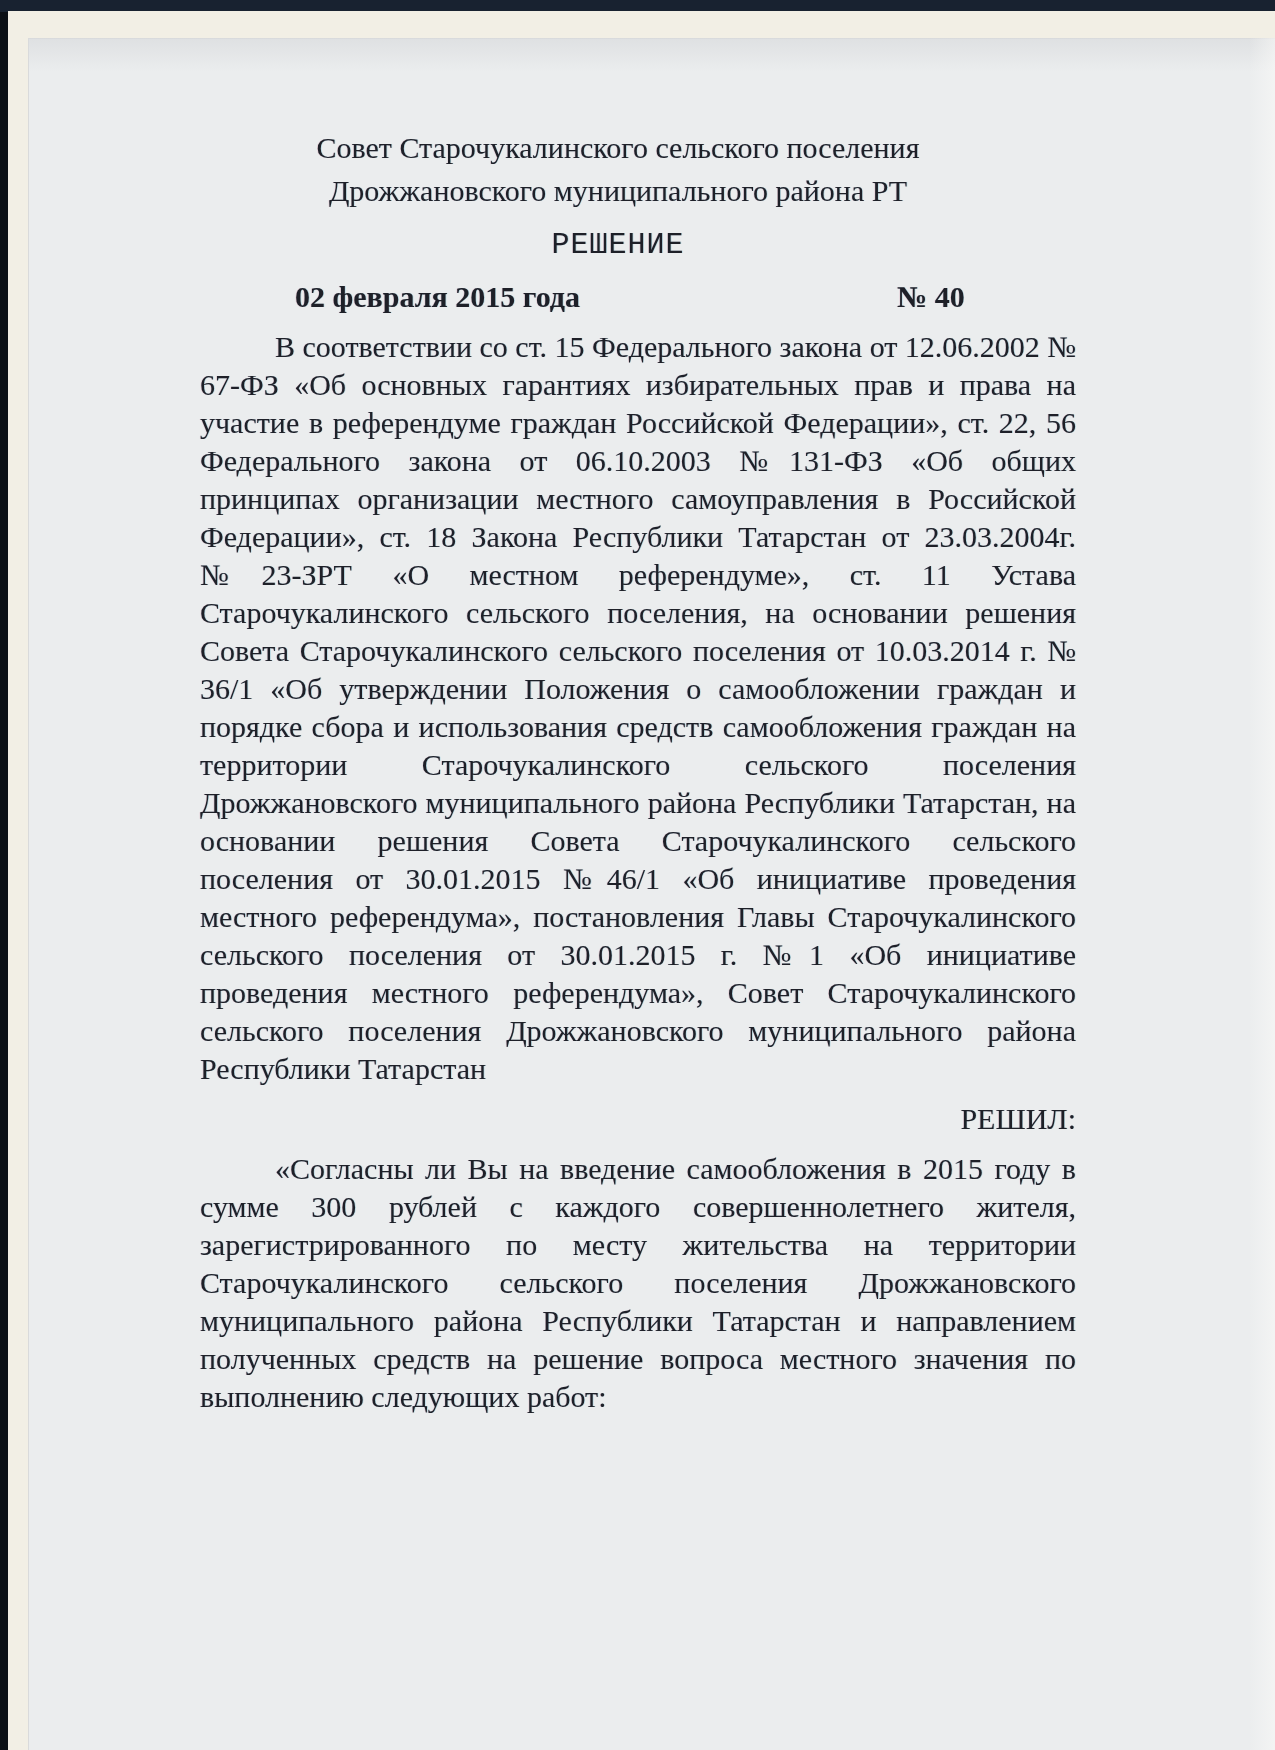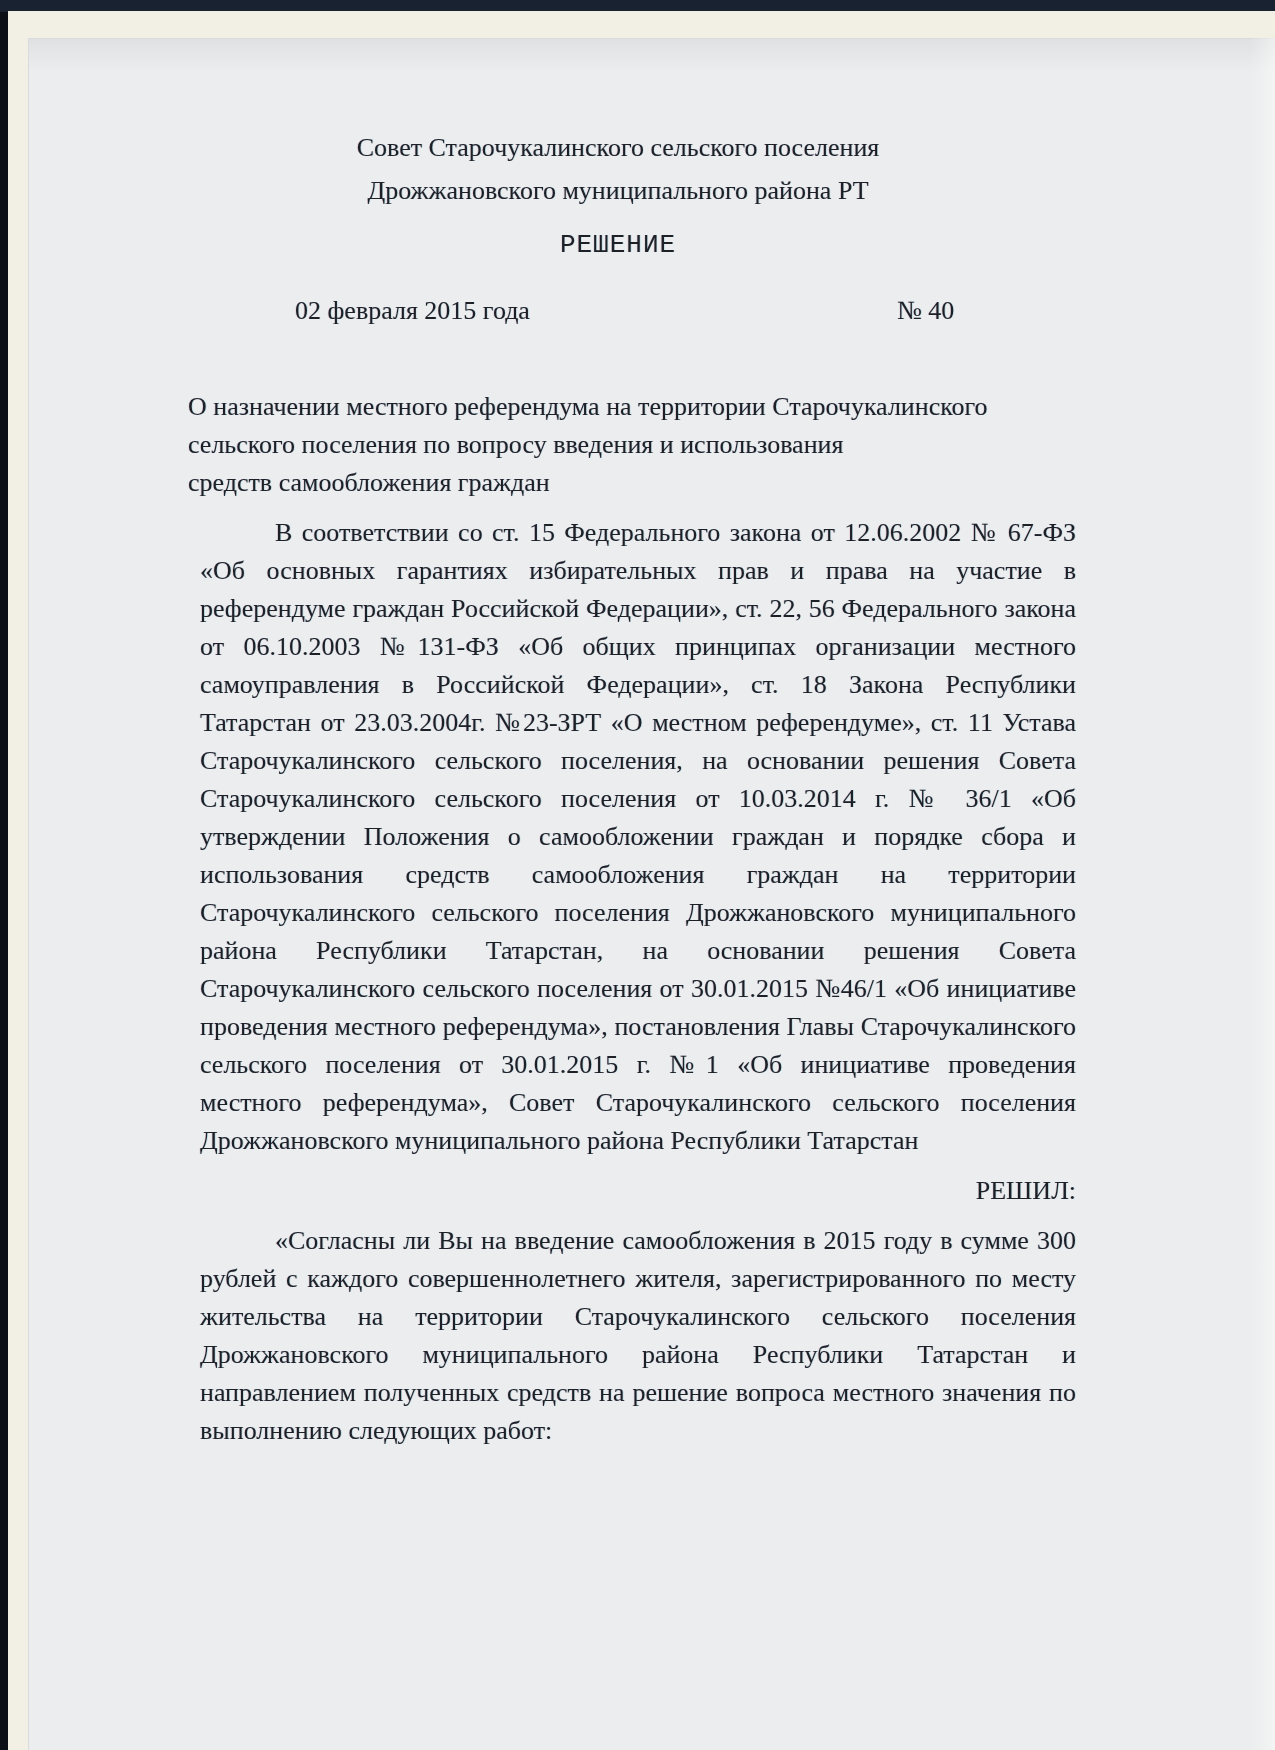--- a/index.html
+++ b/index.html
@@ -52,42 +52,43 @@
     top: 0; right: 0; bottom: 0;
     width: 26px;
     background: linear-gradient(to right, rgba(255,255,255,0), rgba(250,250,248,.55));
   }
   .content {
     position: absolute;
     left: 160px;  
     top: 88px;
     width: 900px;
     color: #1e2028;
-    font-size: 26px;
+    font-size: 30px;
     line-height: 38px;
     
     text-shadow: 0.7px 0 rgba(0,150,190,.22), -0.7px 0 rgba(190,30,80,.14);
   }
   .org-header {
     width: 860px;
     text-align: center;
     line-height: 43px;
   }
   .doc-type {
     width: 860px;
     text-align: center;
     margin-top: 12px;
     line-height: 43px;
     letter-spacing: 1px;
     font-family: Liberation Mono, monospace;
   }
   .date-row {
     position: relative;
     height: 38px;
-    margin-top: 25px;
+    margin-top: 11px;
+    font-weight: bold;
   }
   .date-row .date { position: absolute; left: 107px; }
   .date-row .num  { position: absolute; left: 709px; }
   .subject {
     margin-top: 58px;
   }
   .para {
     margin: 12px;
     text-align: justify;
     text-indent: 75px;
@@ -112,25 +113,20 @@
     <div class="org-header">Совет Старочукалинского сельского поселения</div>
     <div class="org-header">Дрожжановского муниципального района РТ</div>
 
     <div class="doc-type">РЕШЕНИЕ</div>
 
     <div class="date-row">
       <span class="date">02 февраля 2015 года</span>
       <span class="num">№ 40</span>
     </div>
 
-    <div class="subject">
-      <div>О назначении местного референдума на территории Старочукалинского</div>
-      <div>сельского поселения по вопросу введения и использования</div>
-      <div>средств самообложения граждан</div>
-    </div>
 
     <p class="para">В соответствии со ст. 15 Федерального закона от 12.06.2002 № 67-ФЗ «Об основных гарантиях избирательных прав и права на участие в референдуме граждан Российской Федерации», ст. 22, 56 Федерального закона от 06.10.2003 №131-ФЗ «Об общих принципах организации местного самоуправления в Российской Федерации», ст. 18 Закона Республики Татарстан от 23.03.2004г. №23-ЗРТ «О местном референдуме», ст. 11 Устава Старочукалинского сельского поселения, на основании решения Совета Старочукалинского сельского поселения от 10.03.2014 г. № 36/1 «Об утверждении Положения о самообложении граждан и порядке сбора и использования средств самообложения граждан на территории Старочукалинского сельского поселения Дрожжановского муниципального района Республики Татарстан, на основании решения Совета Старочукалинского сельского поселения от 30.01.2015 №46/1 «Об инициативе проведения местного референдума», постановления Главы Старочукалинского сельского поселения от 30.01.2015 г. №1 «Об инициативе проведения местного референдума», Совет Старочукалинского сельского поселения Дрожжановского муниципального района Республики Татарстан</p>
 
     <p class="para no-indent">РЕШИЛ:</p>
 
 
 
     <p class="para">«Согласны ли Вы на введение самообложения в 2015 году в сумме 300 рублей с каждого совершеннолетнего жителя, зарегистрированного по месту жительства на территории Старочукалинского сельского поселения Дрожжановского муниципального района Республики Татарстан и направлением полученных средств на решение вопроса местного значения по выполнению следующих работ:</p>
 
   </div>

